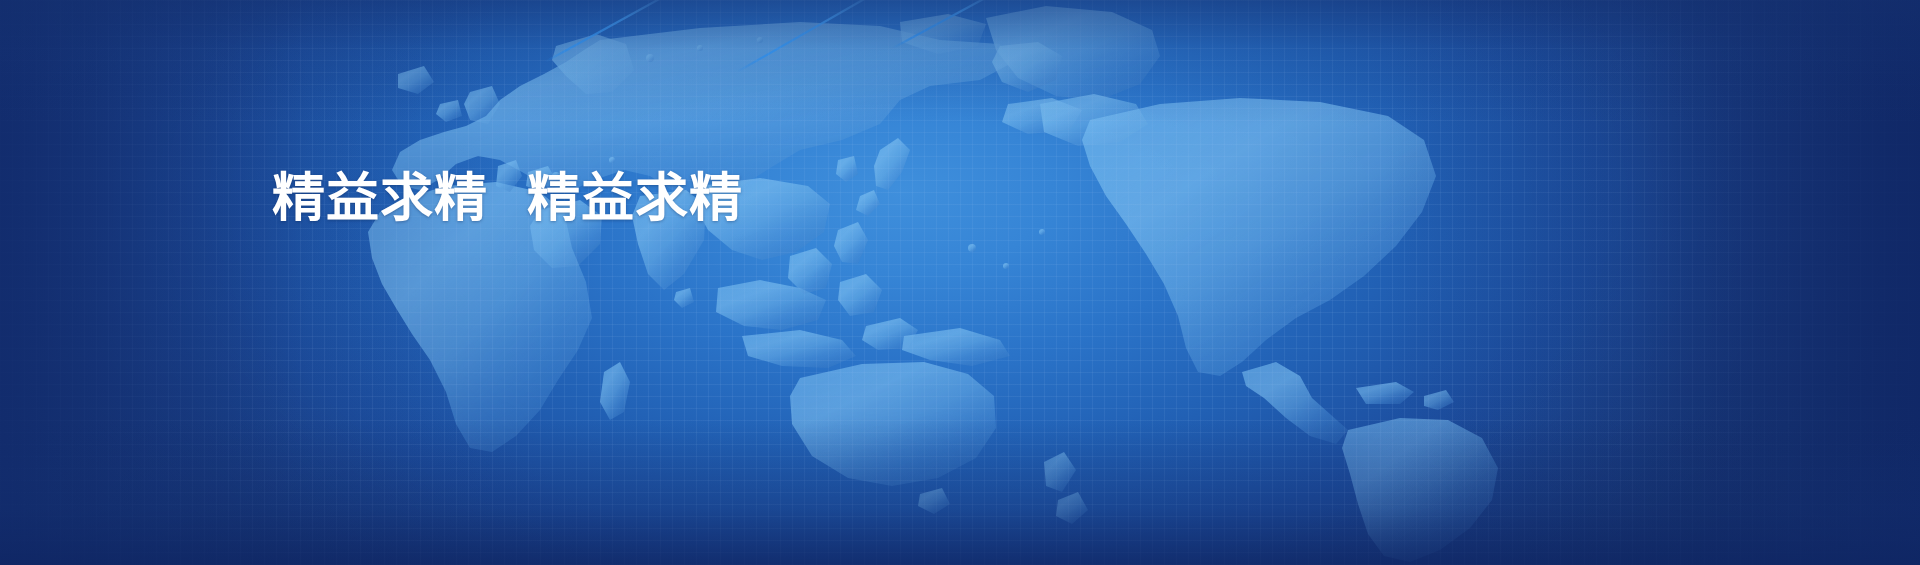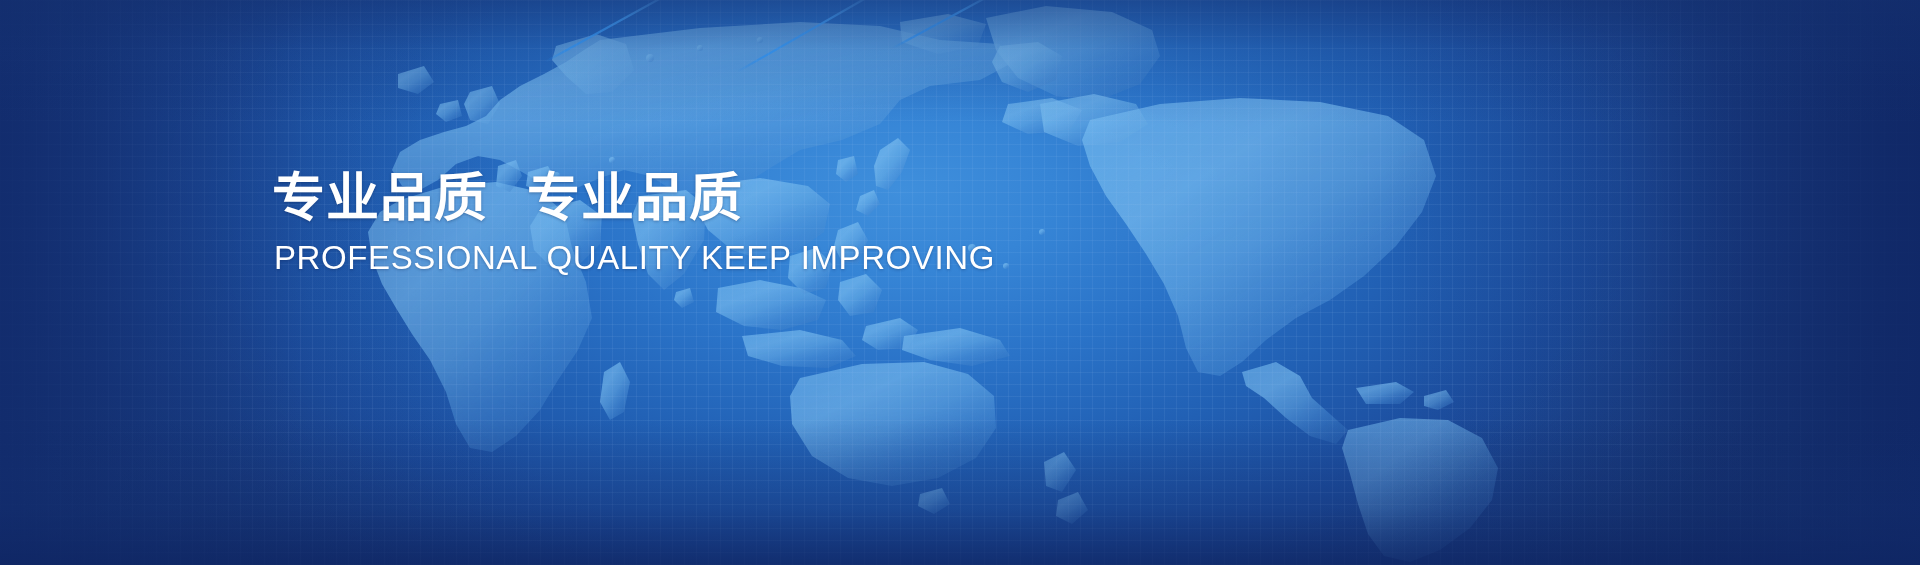--- a/index.html
+++ b/index.html
@@ -313,17 +313,16 @@
 
   <div class="grid-layer"></div>
   <div class="grid-fade"></div>
 
   <div class="bg-edge-left"></div>
   <div class="bg-edge-right"></div>
   <div class="bg-edge-top"></div>
   <div class="bg-edge-bottom"></div>
 
   <div class="copy">
-    <div class="headline">专业品质  专业品质</div>
-    <div class="subhead">PROFESSIONAL QUALITY KEEP IMPROVING</div>
+    <div class="headline">精益求精  精益求精</div>
   </div>
 
 </div>
 
 </body></html>

